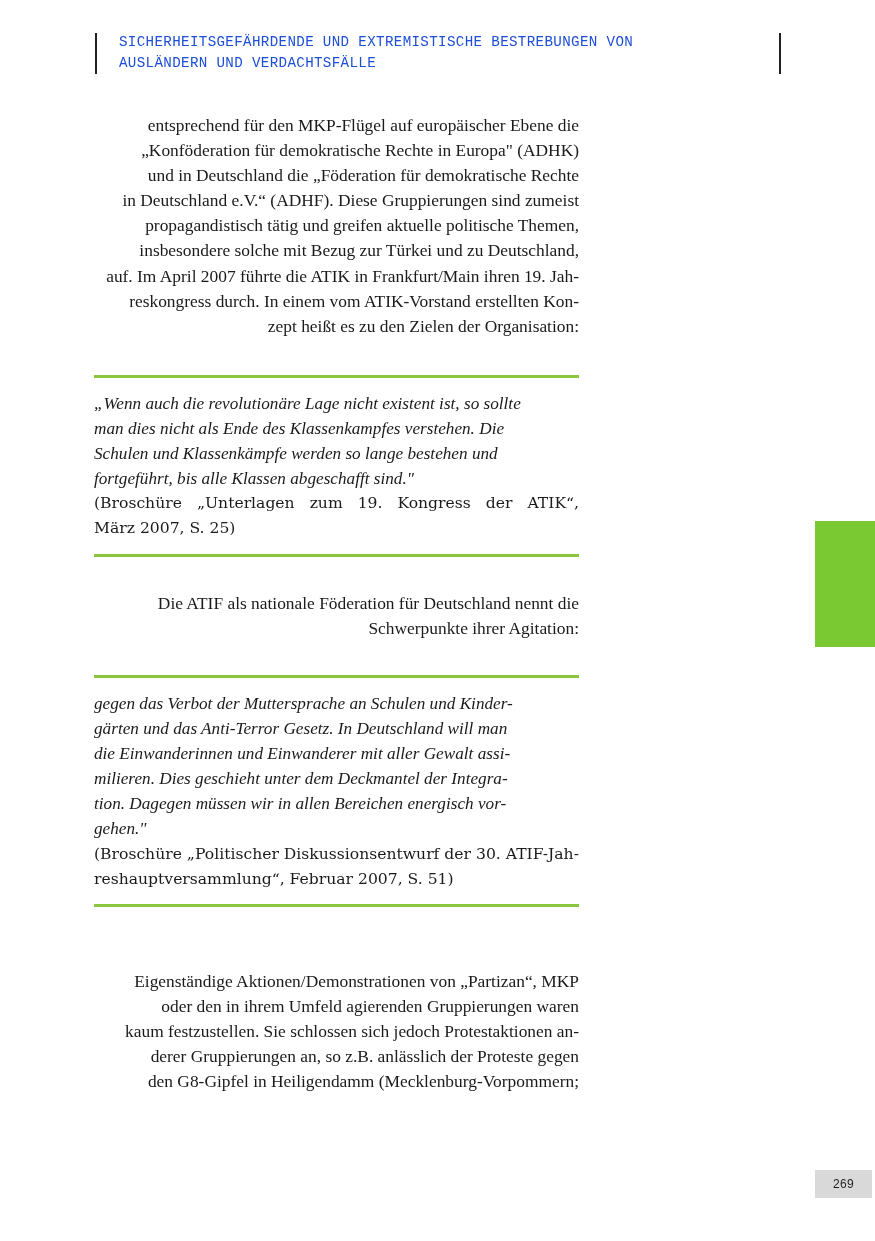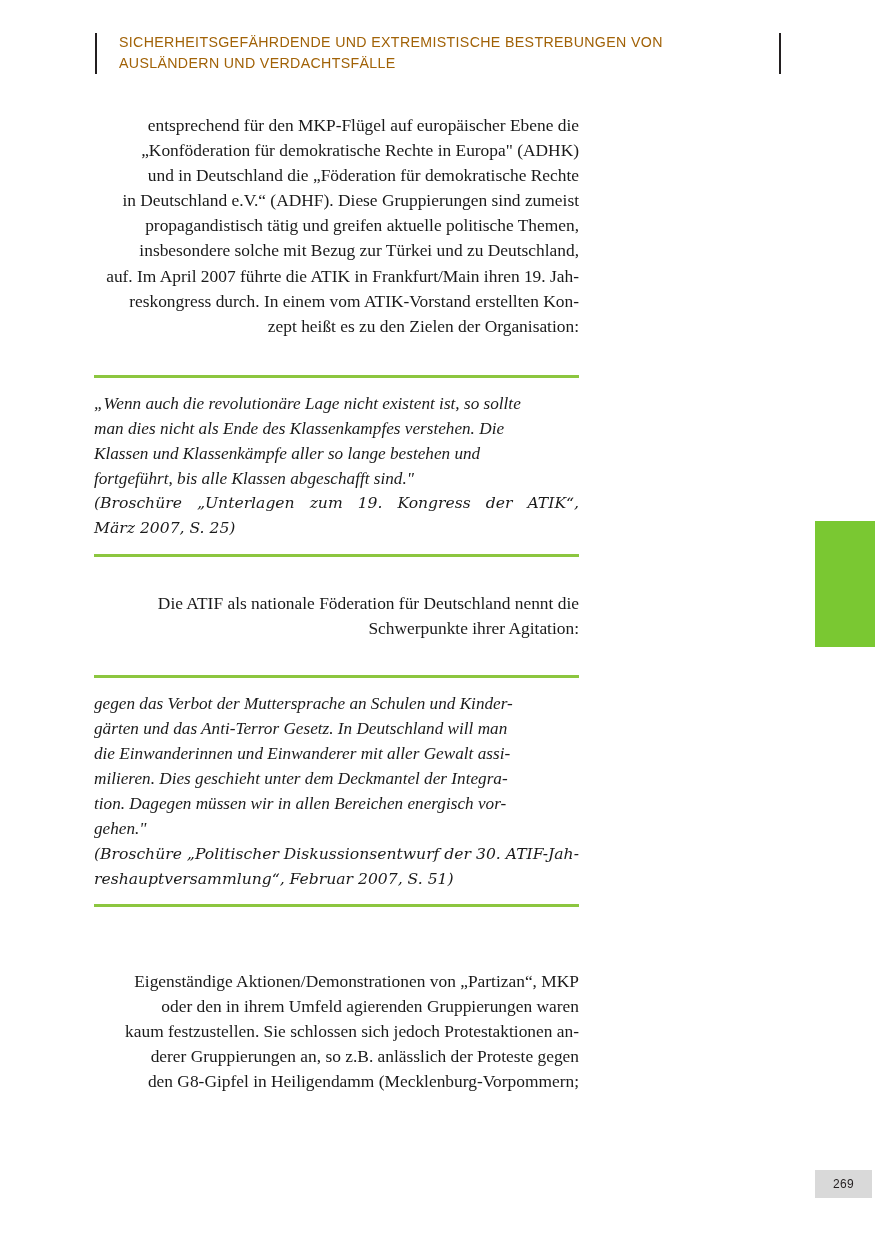--- a/index.html
+++ b/index.html
@@ -38,25 +38,25 @@
     background: #231f20;
   }
   .rule-left  { left: 0; }
   .rule-right { left: 684px; }
 
   .running-head-text {
     position: absolute;
     left: 24px;
     top: -1px;
     width: 620px;
-    font-family: Liberation Sans, sans-serif;
+    font-family: Liberation Mono, monospace;
     font-size: 14.2px;
     letter-spacing: 0.35px;
     line-height: 20.5px;
-    color: #a16207;
+    color: #1d4ed8;
     font-weight: 400;
   }
   .running-head-text .line { display: block; white-space: nowrap; }
 
   
   .col {
     position: absolute;
     left: 94px;
     top: 0;
     width: 485px;
@@ -89,21 +89,20 @@
     margin: 0;
     font-style: italic;
     font-size: 17.2px;
     line-height: 25.1px;
     color: #1a1a1a;
   }
   .quote-text .line { display: block; white-space: nowrap; }
 
   .quote-source {
     margin: 0;
-    font-style: italic;
     font-family: "DejaVu Serif", "Liberation Serif", serif;
     font-size: 15.6px;
     line-height: 25.1px;
     color: #1a1a1a;
   }
   .quote-source .line { display: block; white-space: nowrap; }
   .quote-source .line.justify {
     display: block;
     text-align: justify;
     text-align-last: justify;
@@ -167,21 +166,21 @@
       <span class="line">zept heißt es zu den Zielen der Organisation:</span>
     </p>
   </div>
 
   <div class="quote-block" style="top:375px;">
     <div class="quote-rule"></div>
     <div class="quote-inner">
       <p class="quote-text">
         <span class="line">„Wenn auch die revolutionäre Lage nicht existent ist, so sollte</span>
         <span class="line">man dies nicht als Ende des Klassenkampfes verstehen. Die</span>
-        <span class="line">Klassen und Klassenkämpfe aller so lange bestehen und</span>
+        <span class="line">Schulen und Klassenkämpfe werden so lange bestehen und</span>
         <span class="line">fortgeführt, bis alle Klassen abgeschafft sind."</span>
       </p>
       <p class="quote-source">
         <span class="line justify">(Broschüre „Unterlagen zum 19. Kongress der ATIK“,</span>
         <span class="line">März 2007, S. 25)</span>
       </p>
     </div>
     <div class="quote-rule"></div>
   </div>
 

